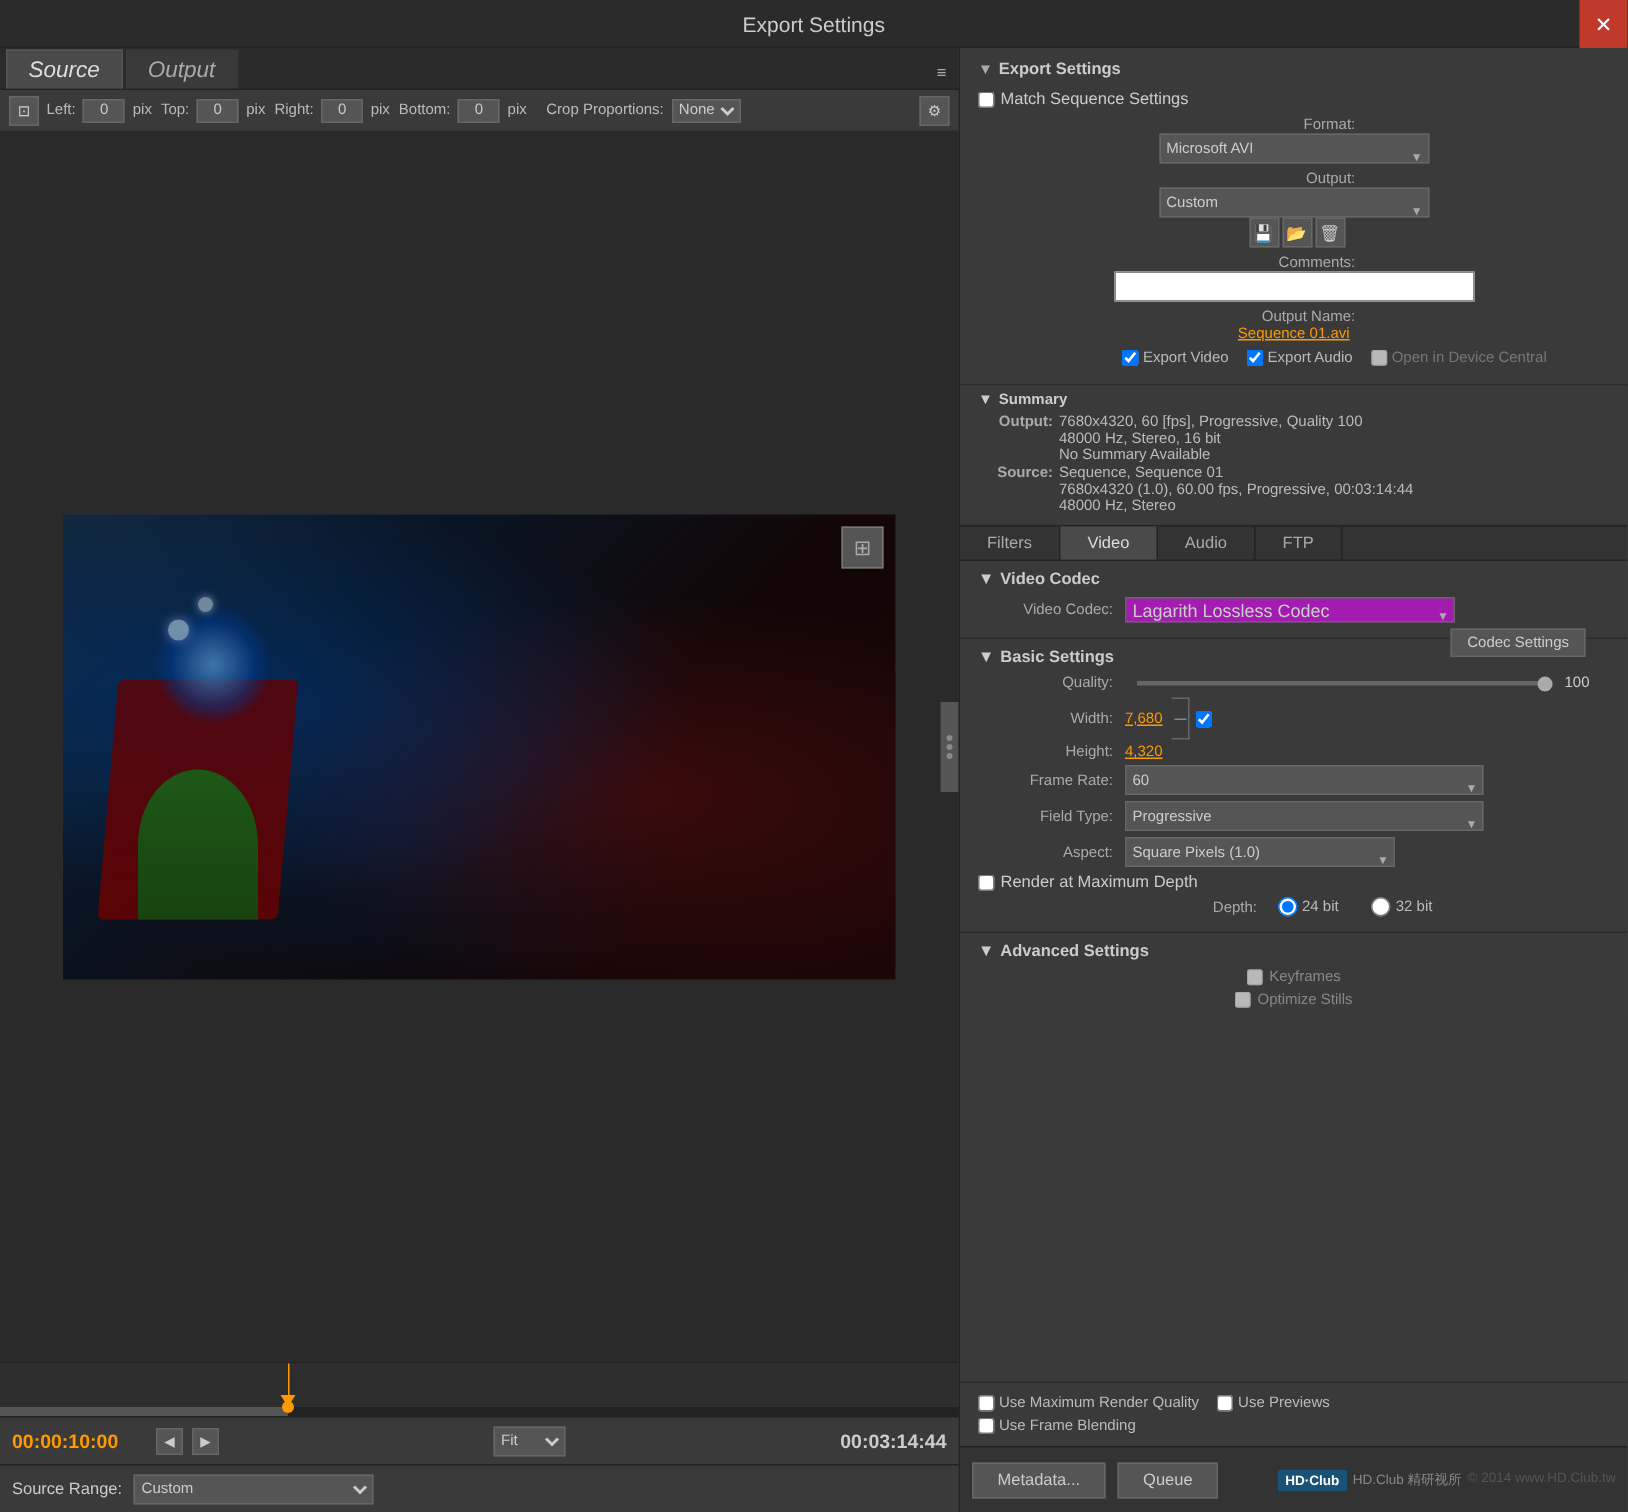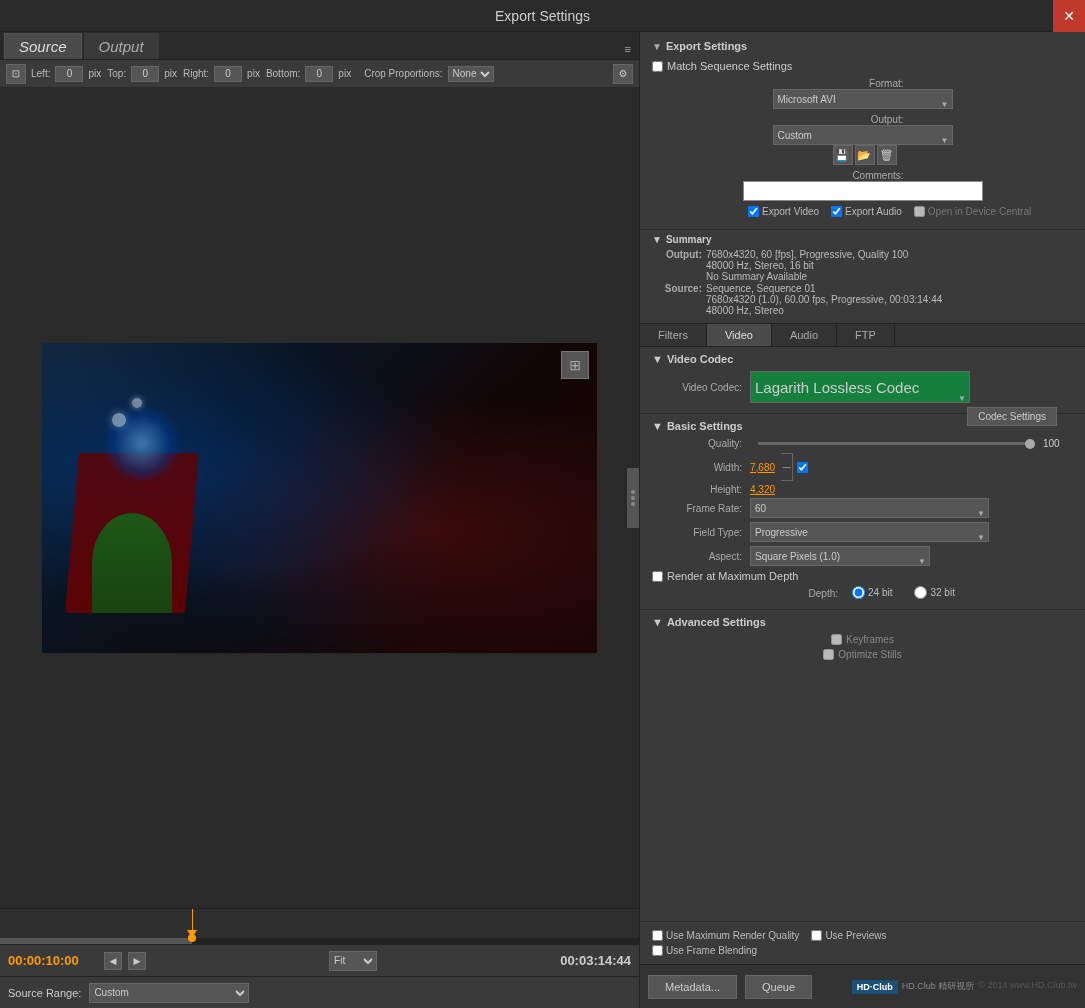--- a/index.html
+++ b/index.html
@@ -464,25 +464,25 @@
       margin-bottom: 4px;
     }
     .codec-label {
       color: #aaa;
       font-size: 10px;
       min-width: 90px;
       text-align: right;
       margin-right: 8px;
     }
     .codec-select {
-      background: #15803d;
-      border: 1px solid #666;
-      color: #ccc;
-      font-size: 15px;
-      height: 32px;
+      background: #a21caf;
+      border: 1px solid #666;
+      color: #ccc;
+      font-size: 12px;
+      height: 17px;
       width: 220px;
       appearance: none;
       padding: 0 4px;
       cursor: pointer;
     }
     .codec-settings-btn {
       background: #555;
       border: 1px solid #666;
       color: #ccc;
       padding: 3px 10px;
@@ -796,20 +796,24 @@
           <button class="preset-btn">📂</button>
           <button class="preset-btn">🗑</button>
         </div>
       </div>
 
       <div class="form-row">
         <span class="form-label">Comments:</span>
         <input class="comments-input" type="text" value="" style="">
       </div>
 
+      <div class="form-row">
+        <span class="form-label">Output Name:</span>
+        <span class="output-link">Sequence 01.avi</span>
+      </div>
 
       <div class="checkbox-row" style="margin-left:96px;">
         <label class="checkbox-label">
           <input type="checkbox" checked="" style="">
           <span>Export Video</span>
         </label>
         <label class="checkbox-label">
           <input type="checkbox" checked="" style="">
           <span>Export Audio</span>
         </label>

